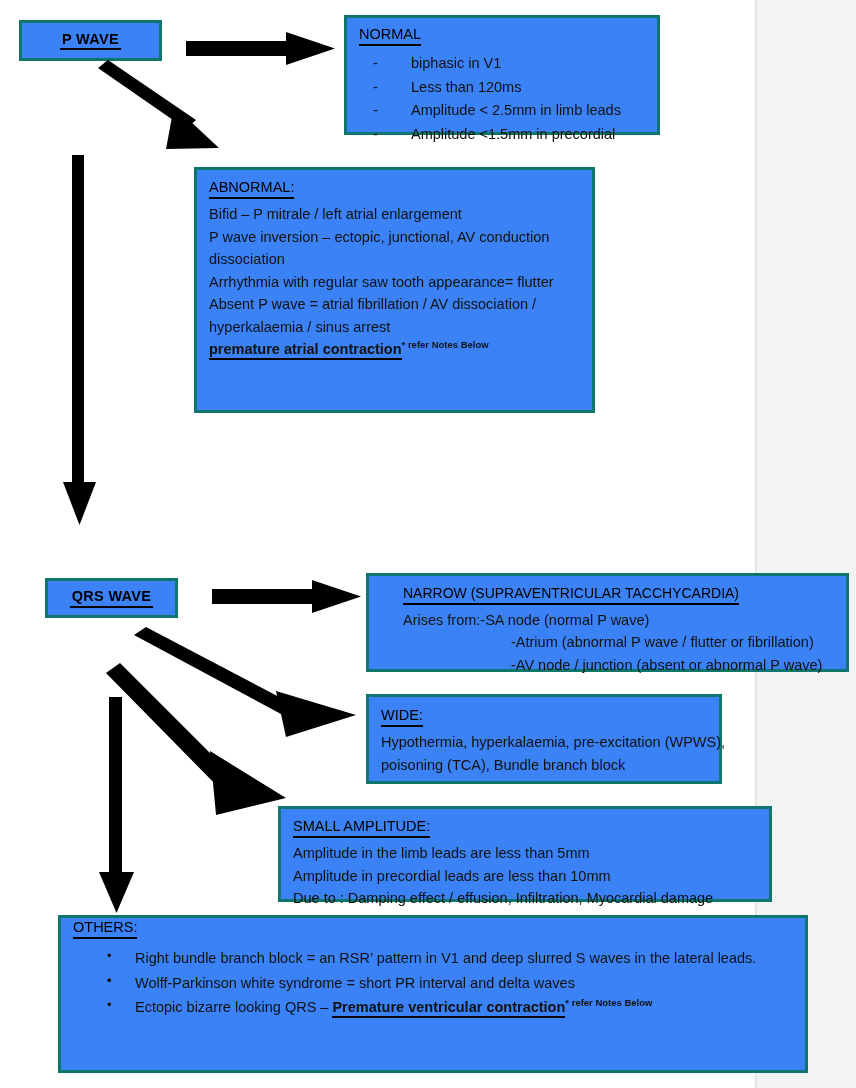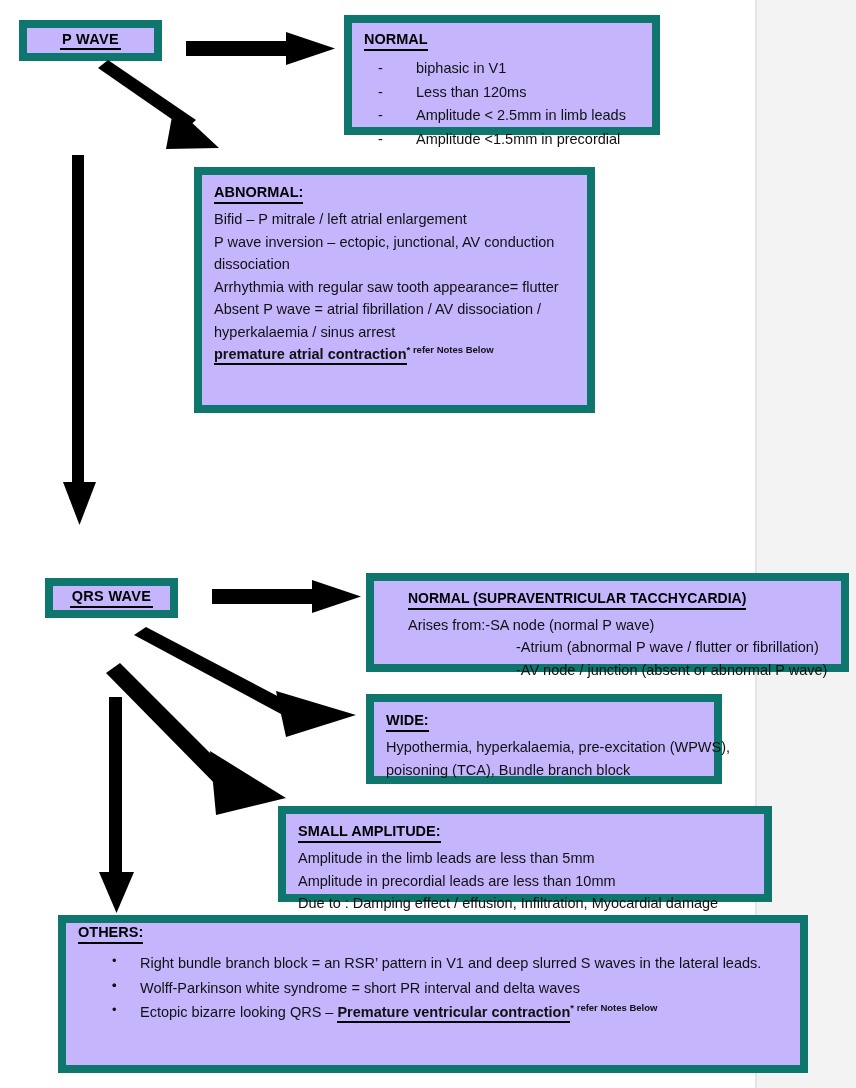--- a/index.html
+++ b/index.html
@@ -24,43 +24,43 @@
     width: 101px;
     height: 1088px;
     background: #f3f3f3;
     border-left: 2px solid #e2e4e7;
     box-sizing: border-box;
   }
   
   .box {
     position: absolute;
     box-sizing: border-box;
-    background: #c4b5fd;
-    border: 8px solid #0f766e;
+    background: #3b82f6;
+    border: 3px solid #0f766e;
   }
   .box-inner { padding: 7px 10px 6px 12px; }
 
   .title-box {
     display: flex;
     align-items: center;
     justify-content: center;
   }
   .title-text {
     font-weight: bold;
     font-size: 14.5px;
     letter-spacing: .3px;
     color: #000;
     border-bottom: 2.5px solid #000;
     padding: 0 2px 1px 2px;
     line-height: 1.15;
   }
 
   .hdr {
     display: inline-block;
-    font-weight: bold;
+    font-weight: normal;
     font-size: 14.5px;
     color: #000;
     border-bottom: 2.5px solid #000;
     padding-bottom: 1px;
     margin-bottom: 4px;
     line-height: 1.2;
   }
 
   .line {
     font-size: 14.5px;
@@ -203,21 +203,21 @@
     <polygon points="104,88 180,135 110,152" fill="#000"></polygon>
   </svg>
 
   <svg class="arrow-svg" style="left:96px; top:697px;" width="42" height="218" viewBox="0 0 42 218">
     <rect x="13" y="0" width="13" height="178" fill="#000"></rect>
     <polygon points="3,175 38,175 20.5,216" fill="#000"></polygon>
   </svg>
 
   <div class="box" style="left:366px; top:573px; width:483px; height:99px;">
     <div class="box-inner" style="padding-top:8px; padding-left:34px;">
-      <div class="hdr" style="font-size:14px;">NORMAL (SUPRAVENTRICULAR TACCHYCARDIA)</div>
+      <div class="hdr" style="font-size:14px;">NARROW (SUPRAVENTRICULAR TACCHYCARDIA)</div>
       <div class="line">Arises from:-SA node (normal P wave)</div>
       <div class="line indent-1">-Atrium (abnormal P wave / flutter or fibrillation)</div>
       <div class="line indent-1">-AV node / junction (absent or abnormal P wave)</div>
     </div>
   </div>
 
   <div class="box" style="left:366px; top:694px; width:356px; height:90px;">
     <div class="box-inner" style="padding-top:9px;">
       <div class="hdr">WIDE:</div>
       <div class="line">Hypothermia, hyperkalaemia, pre-excitation (WPWS),</div>

